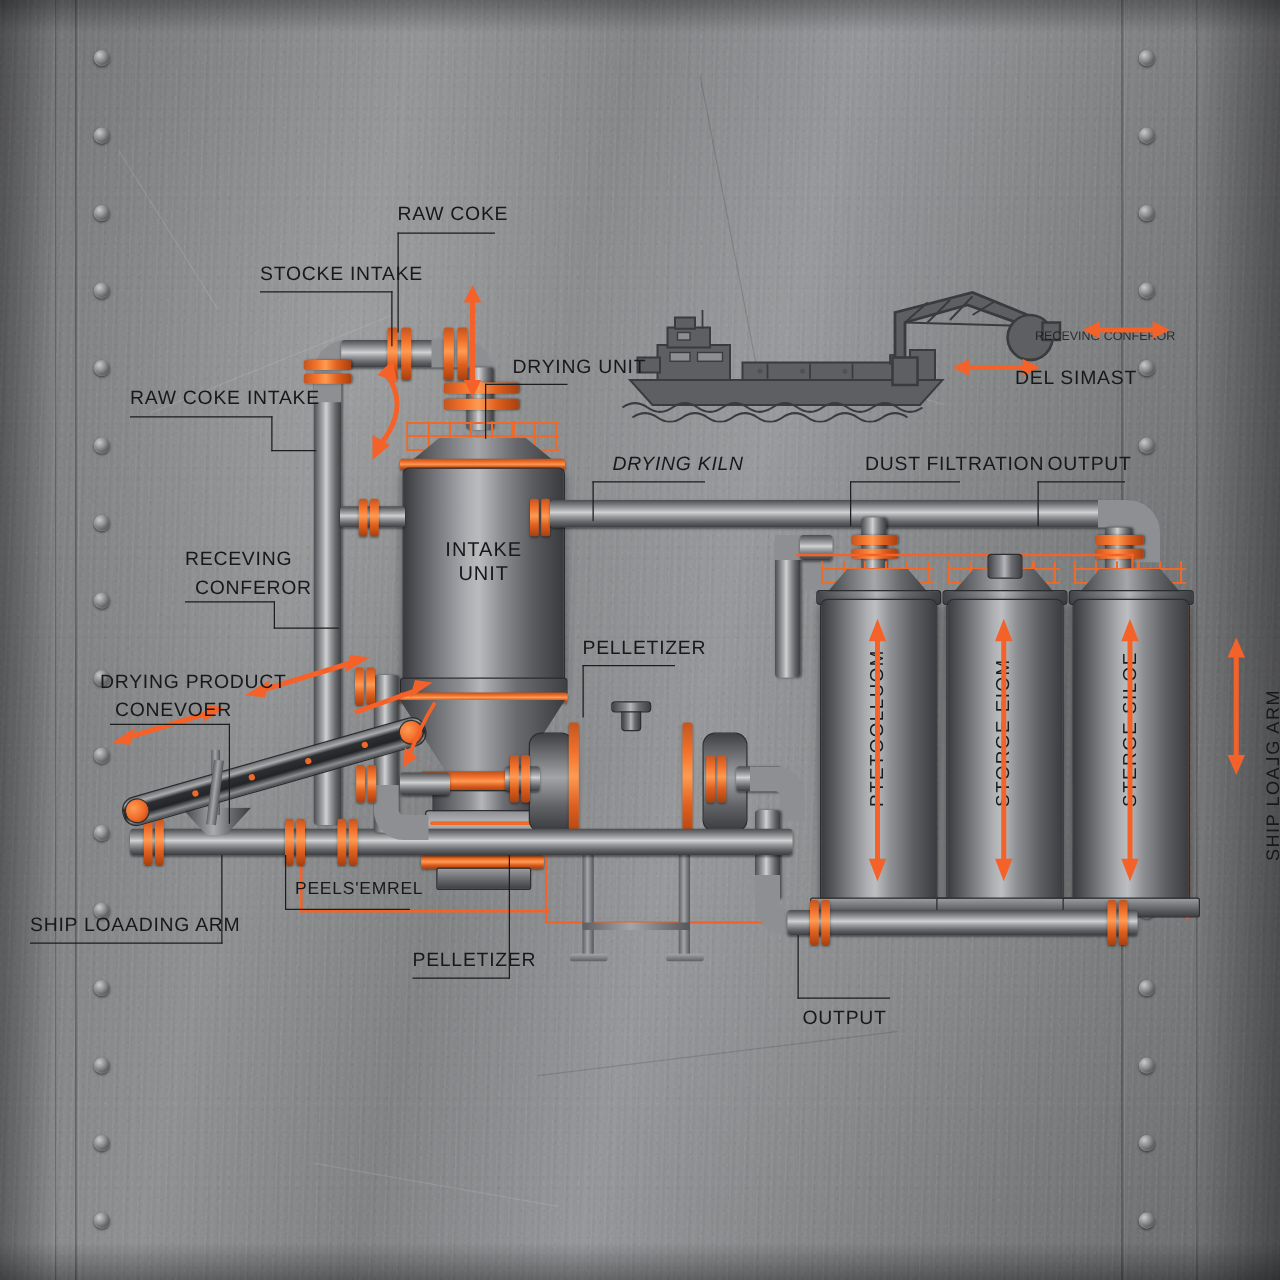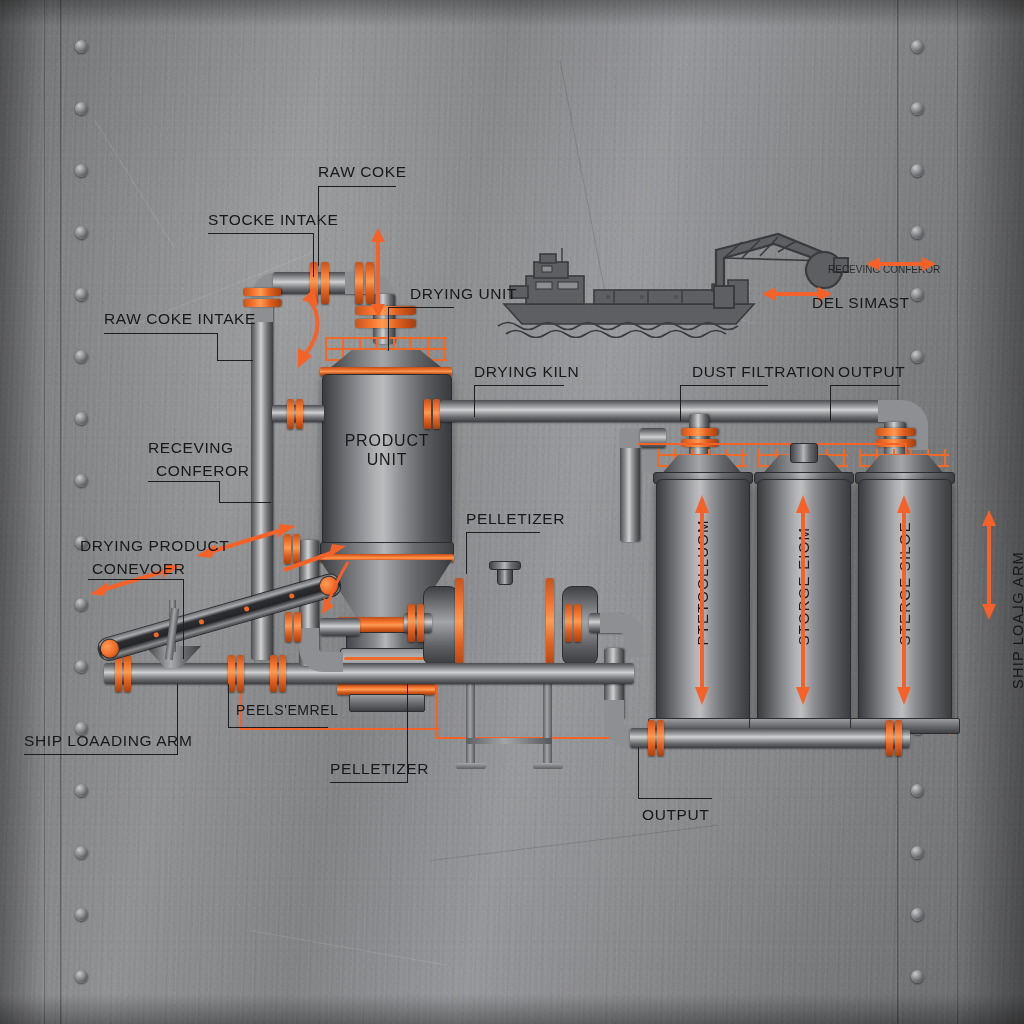--- a/index.html
+++ b/index.html
@@ -183,21 +183,21 @@
   <div class="flange-h" style="left:243px;top:288px;width:38px;height:8px;"></div>
   <div class="flange-h" style="left:243px;top:299px;width:38px;height:8px;"></div>
   <div class="flange-h" style="left:355px;top:306px;width:60px;height:9px;"></div>
   <div class="flange-h" style="left:355px;top:319px;width:60px;height:9px;"></div>
 
   <div class="railgrid" style="left:325px;top:337px;width:122px;height:24px;"></div>
   <div class="silo-top" style="left:325px;top:350px;width:122px;height:22px;"></div>
   <div class="band-o" style="left:320px;top:367px;width:132px;height:9px;"></div>
   <div class="crusher-body" style="left:322px;top:374px;width:128px;height:172px;">
     <div style="position:absolute;left:0;right:0;top:56px;text-align:center;font-size:16px;color:#17181a;letter-spacing:.8px;line-height:19px;">
-      <span>PRODUCT</span><br>
+      <span>INTAKE</span><br>
       <span>UNIT</span>
     </div>
   </div>
   <div class="silo-cap" style="left:320px;top:542px;width:132px;height:13px;"></div>
   <div class="band-o" style="left:318px;top:554px;width:136px;height:8px;"></div>
   <div class="cone" style="left:320px;top:560px;width:132px;height:62px;"></div>
   <div class="band-o" style="left:337px;top:617px;width:98px;height:16px;"></div>
   <div class="silo-cap" style="left:346px;top:632px;width:80px;height:18px;"></div>
   <div class="silo-cap" style="left:340px;top:648px;width:92px;height:24px;background:linear-gradient(180deg,#8c8e92,#b6b8ba 40%,#6a6c70);"></div>
   <div style="position:absolute;left:344px;top:657px;width:84px;height:3px;background:#ef6a28;border-radius:2px;"></div>
@@ -435,21 +435,21 @@
 
   <div class="lbl" style="left:104px;top:310px;">RAW COKE INTAKE</div>
   <div class="lead h" style="left:104px;top:333px;width:114px;"></div>
   <div class="lead v" style="left:217px;top:333px;height:28px;"></div>
   <div class="lead h" style="left:217px;top:360px;width:36px;"></div>
 
   <div class="lbl" style="left:410px;top:285px;">DRYING UNIT</div>
   <div class="lead h" style="left:388px;top:307px;width:66px;"></div>
   <div class="lead v" style="left:388px;top:307px;height:44px;"></div>
 
-  <div class="lbl" style="left:474px;top:363px;">DRYING KILN</div>
+  <div class="lbl" style="left:490px;top:363px;font-style:italic;">DRYING KILN</div>
   <div class="lead h" style="left:474px;top:385px;width:90px;"></div>
   <div class="lead v" style="left:474px;top:385px;height:32px;"></div>
 
   <div class="lbl" style="left:654px;top:363px;margin-left:38px;">DUST FILTRATION</div>
   <div class="lead h" style="left:680px;top:385px;width:88px;"></div>
   <div class="lead v" style="left:680px;top:385px;height:36px;"></div>
 
   <div class="lbl" style="left:838px;top:363px;">OUTPUT</div>
   <div class="lead h" style="left:830px;top:385px;width:70px;"></div>
   <div class="lead v" style="left:830px;top:385px;height:36px;"></div>

